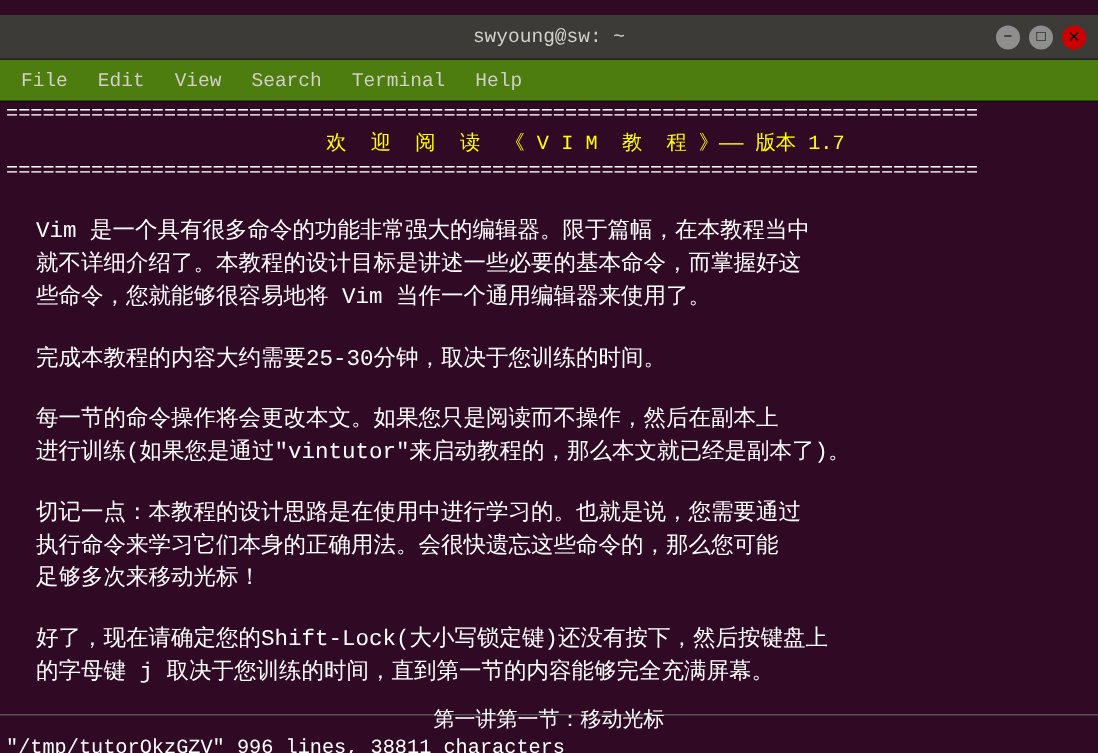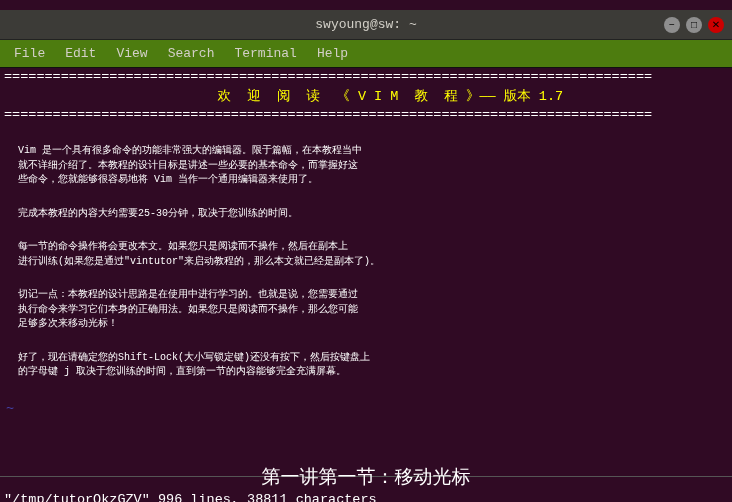--- a/index.html
+++ b/index.html
@@ -96,21 +96,21 @@
     .separator-line {
       color: #ffffff;
       font-size: 13.5px;
       letter-spacing: 0px;
       line-height: 1.4;
       white-space: pre;
     }
 
     .content-line {
       color: #ffffff;
-      font-size: 10px;
+      font-size: 15px;
       line-height: 1.45;
       white-space: pre-wrap;
       word-wrap: break-word;
     }
 
     .title-content-line {
       color: #ffff00;
       font-size: 13.5px;
       line-height: 1.45;
       text-align: center;
@@ -122,21 +122,21 @@
       height: 36px;
       display: flex;
       flex-direction: column;
       justify-content: flex-end;
       padding-bottom: 2px;
       border-top: 1px solid #555;
     }
 
     .status-line-1 {
       color: #ffffff;
-      font-size: 19px;
+      font-size: 14px;
       text-align: center;
       line-height: 1.4;
     }
 
     .status-line-2 {
       color: #ffffff;
       font-size: 13.5px;
       text-align: left;
       padding-left: 4px;
       line-height: 1.4;
@@ -190,21 +190,21 @@
       <div class="content-line">  Vim 是一个具有很多命令的功能非常强大的编辑器。限于篇幅，在本教程当中</div>
       <div class="content-line">  就不详细介绍了。本教程的设计目标是讲述一些必要的基本命令，而掌握好这</div>
       <div class="content-line">  些命令，您就能够很容易地将 Vim 当作一个通用编辑器来使用了。</div>
       <div class="blank-line"> </div>
       <div class="content-line">  完成本教程的内容大约需要25-30分钟，取决于您训练的时间。</div>
       <div class="blank-line"> </div>
       <div class="content-line">  每一节的命令操作将会更改本文。如果您只是阅读而不操作，然后在副本上</div>
       <div class="content-line">  进行训练(如果您是通过"vintutor"来启动教程的，那么本文就已经是副本了)。</div>
       <div class="blank-line"> </div>
       <div class="content-line">  切记一点：本教程的设计思路是在使用中进行学习的。也就是说，您需要通过</div>
-      <div class="content-line">  执行命令来学习它们本身的正确用法。如果您只是阅读而不操作，那么您可能</div>
+      <div class="content-line">  执行命令来学习它们本身的正确用法。会很快遗忘这些命令的，那么您可能</div>
       <div class="content-line">  足够多次来移动光标！</div>
       <div class="blank-line"> </div>
       <div class="content-line">  好了，现在请确定您的Shift-Lock(大小写锁定键)还没有按下，然后按键盘上</div>
       <div class="content-line">  的字母键 j 取决于您训练的时间，直到第一节的内容能够完全充满屏幕。</div>
       <div class="blank-line"> </div>
       <div class="tilde-line">~</div>
     </div>
   </div>
   <div class="status-bar">
     <div class="status-line-1">第一讲第一节：移动光标</div>

